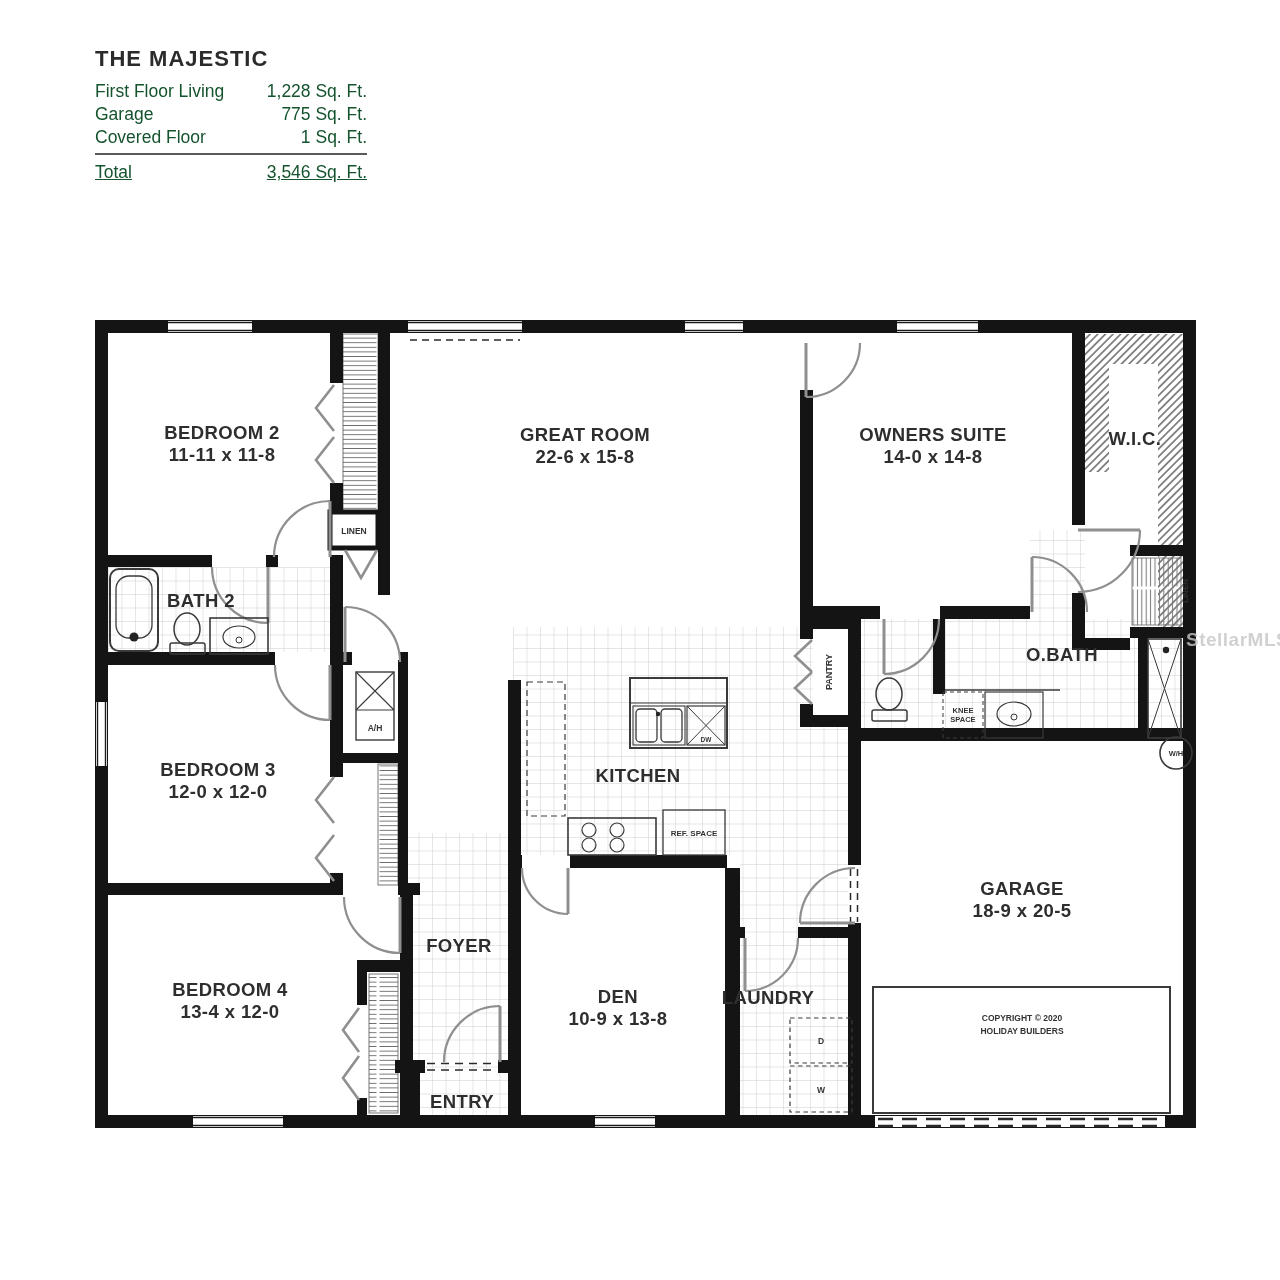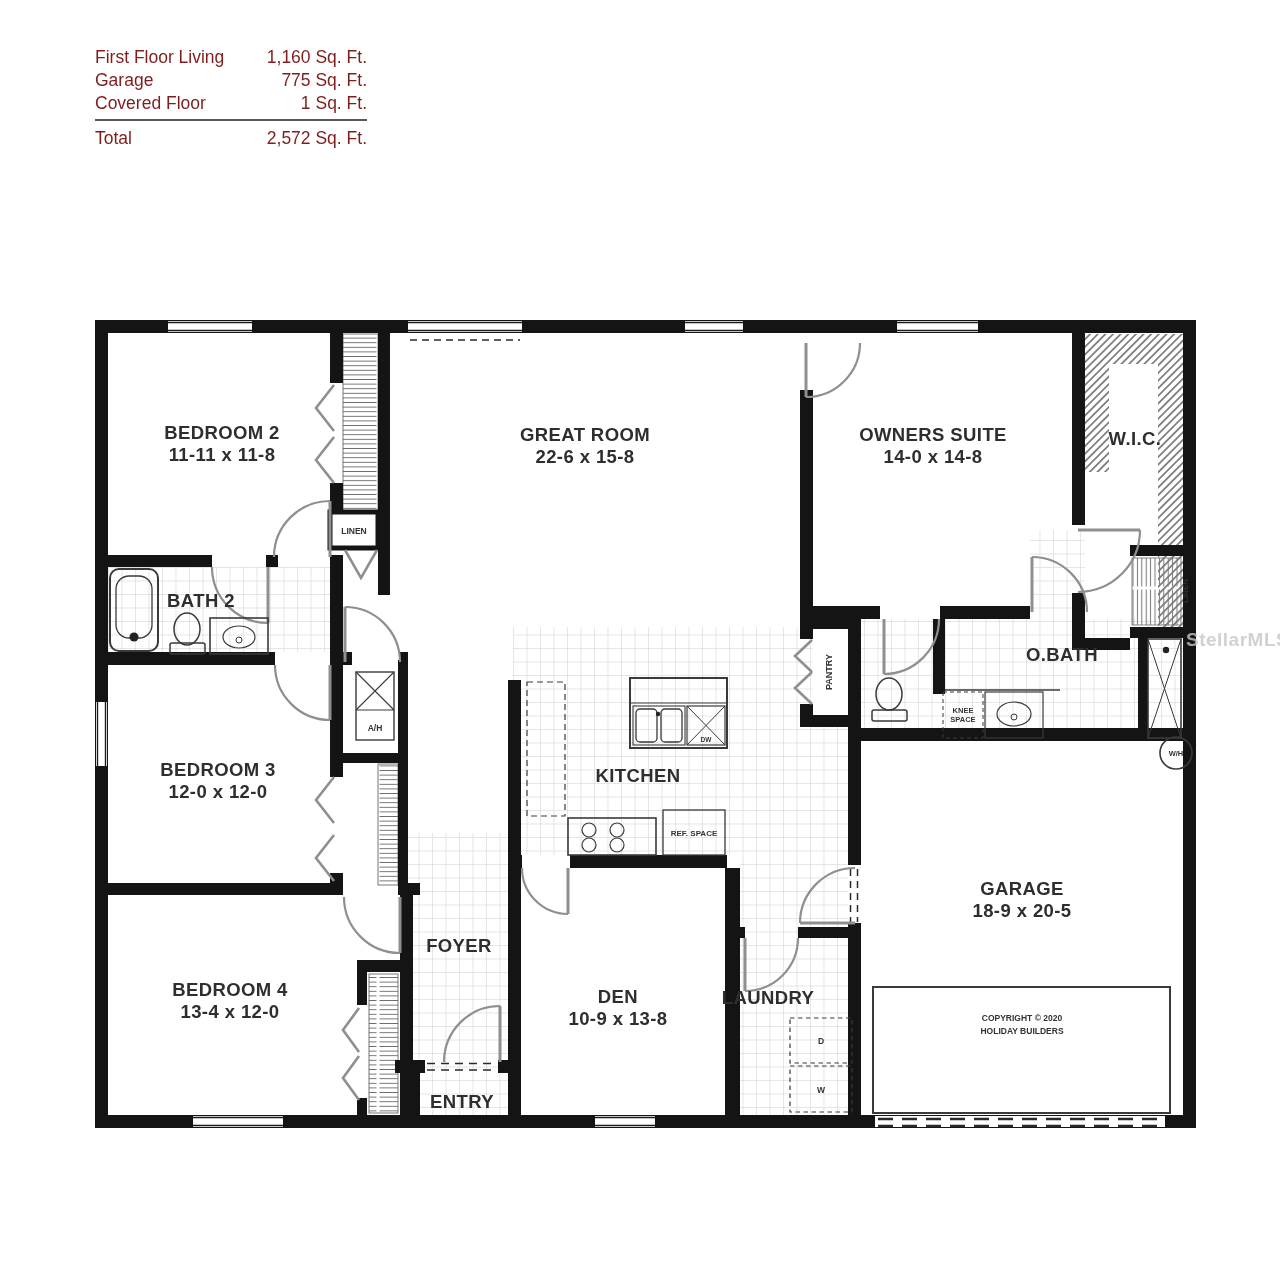--- a/index.html
+++ b/index.html
@@ -5,55 +5,56 @@
   :root{
     --wall:#141414; --door:#8f8f8f; --tile:#c9c9c9; --text:#2e2e2e; --fix:#3a3a3a;
   }
   html,body{margin:0;padding:0;}
   body{
     width:1280px;height:1280px;background:#ffffff;position:relative;overflow:hidden;
     font-family:"Liberation Sans", sans-serif;
   }
   .titleblock{position:absolute;color:var(--text);}
   .tb-title{font-size:22px;font-weight:800;letter-spacing:1px;color:#2b2b2b;margin-bottom:8px;}
-  .tb-row{display:flex;justify-content:space-between;font-size:17.5px;color:#7f1d1d;line-height:23px;}
+  .tb-row{display:flex;justify-content:space-between;font-size:17.5px;color:#14532d;line-height:23px;}
   .tb-rule{border-top:2px solid #5a5a5a;margin:4px 0 6px 0;}
-  .tb-total{margin-top:2px;}
+  .tb-total{margin-top:2px;text-decoration:underline;}
   svg{position:absolute;left:0;top:0;}
   .wall{fill:var(--wall);}
   .thin{fill:none;stroke:var(--fix);}
   .door{fill:none;stroke:var(--door);stroke-width:2.2;}
   .leaf{stroke:var(--door);stroke-width:3;}
   .chev{fill:none;stroke:#8f8f8f;stroke-width:2.6;}
   .room{font-size:18.5px;font-weight:700;fill:var(--text);text-anchor:middle;letter-spacing:.4px;}
   .sm{font-weight:700;fill:#333;text-anchor:middle;}
   .winline{stroke:#1a1a1a;stroke-width:1.4;}
   .dash{stroke:#2a2a2a;fill:none;}
   .wm{font-size:19px;font-weight:700;fill:#c6c6c6;opacity:.8;letter-spacing:.5px;}
 </style>
 </head>
 <body>
 
 <div class="titleblock" style="left:95px;top:46px;width:272px">
+  <div class="tb-title">THE MAJESTIC</div>
   <div class="tb-row">
     <span>First Floor Living</span>
-    <span>1,160 Sq. Ft.</span>
+    <span>1,228 Sq. Ft.</span>
   </div>
   <div class="tb-row">
     <span>Garage</span>
     <span>775 Sq. Ft.</span>
   </div>
   <div class="tb-row">
     <span>Covered Floor</span>
     <span>1 Sq. Ft.</span>
   </div>
   <div class="tb-rule"></div>
   <div class="tb-row tb-total">
     <span>Total</span>
-    <span>2,572 Sq. Ft.</span>
+    <span>3,546 Sq. Ft.</span>
   </div>
 </div>
 
 <svg width="1280" height="1280" viewBox="0 0 1280 1280">
   <defs>
     <pattern id="tile" width="13.5" height="13.5" patternUnits="userSpaceOnUse">
       <path d="M13.5 0 H0 V13.5" fill="none" stroke="var(--tile)" stroke-width="0.9"></path>
     </pattern>
     <pattern id="hatchH" width="42" height="4.6" patternUnits="userSpaceOnUse">
       <line x1="1.5" y1="2.3" x2="40.5" y2="2.3" stroke="#6e6e6e" stroke-width="1.1"></line>

